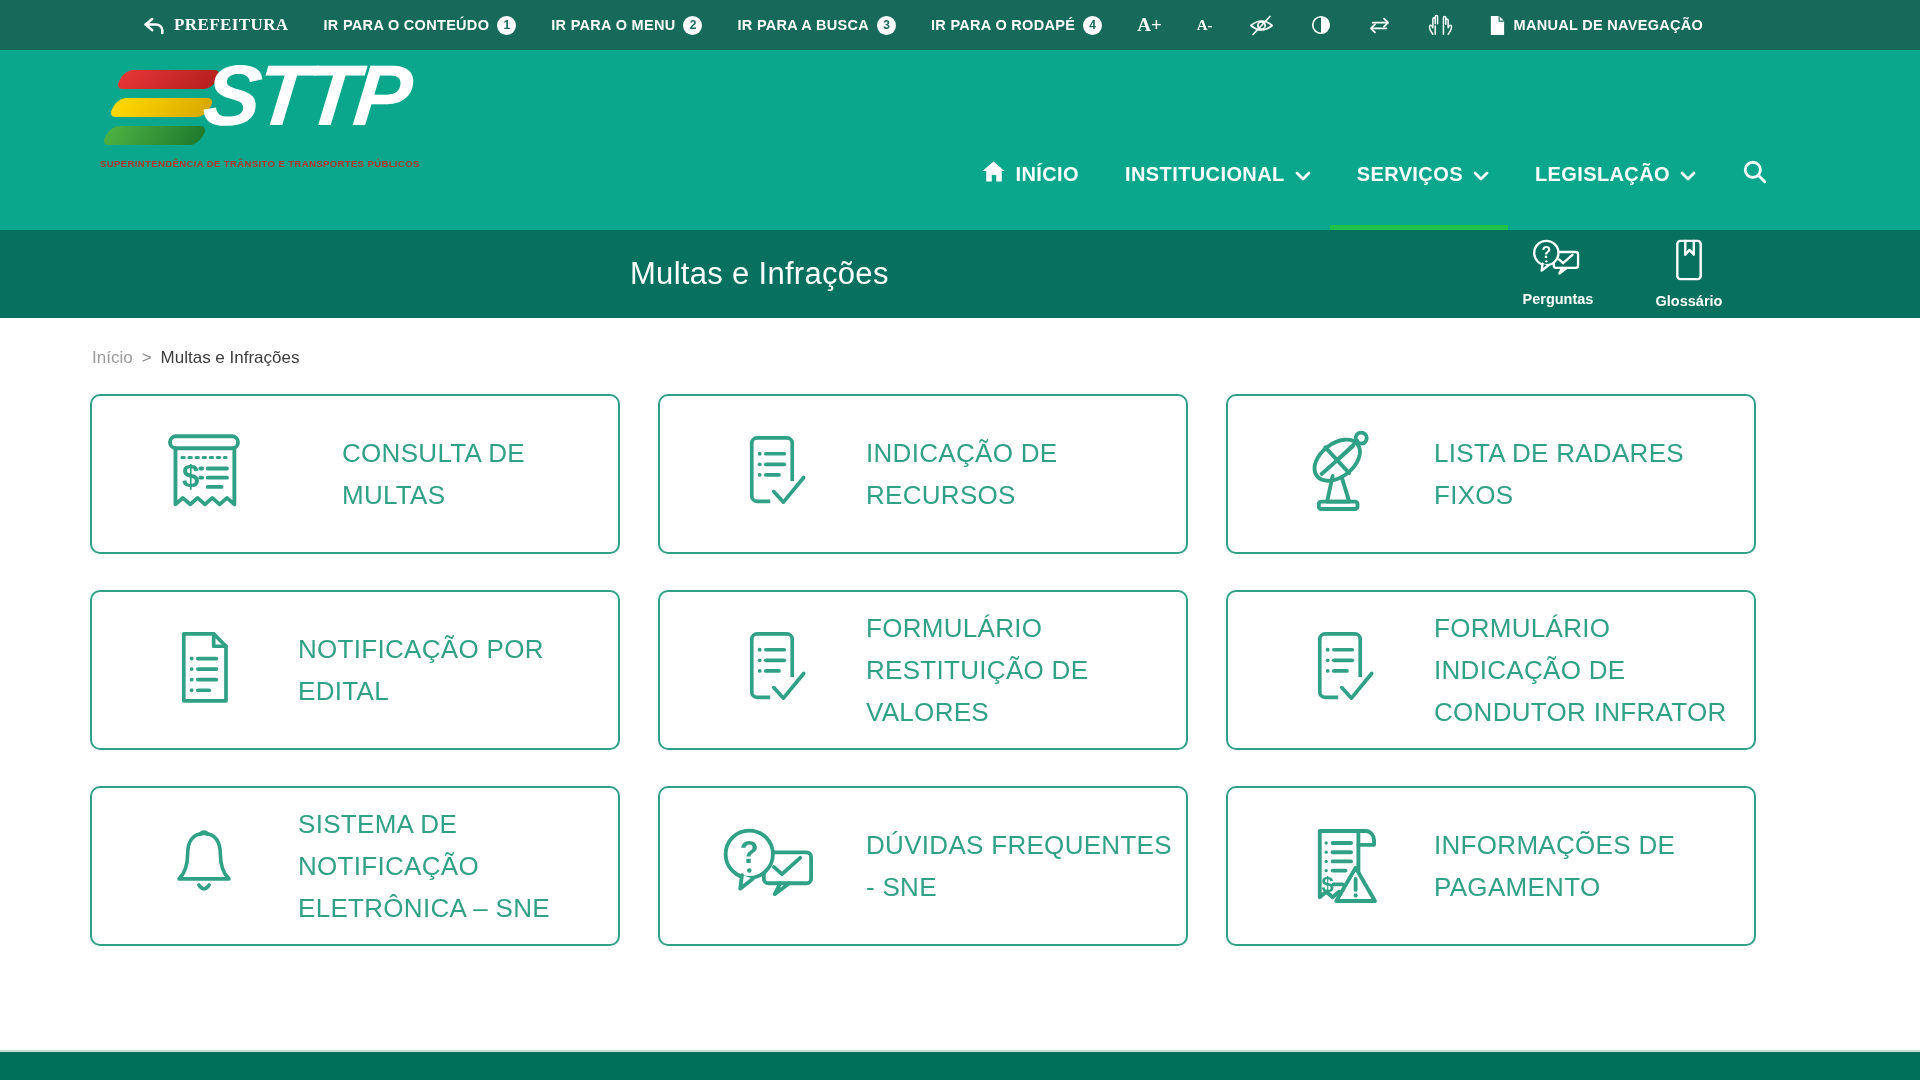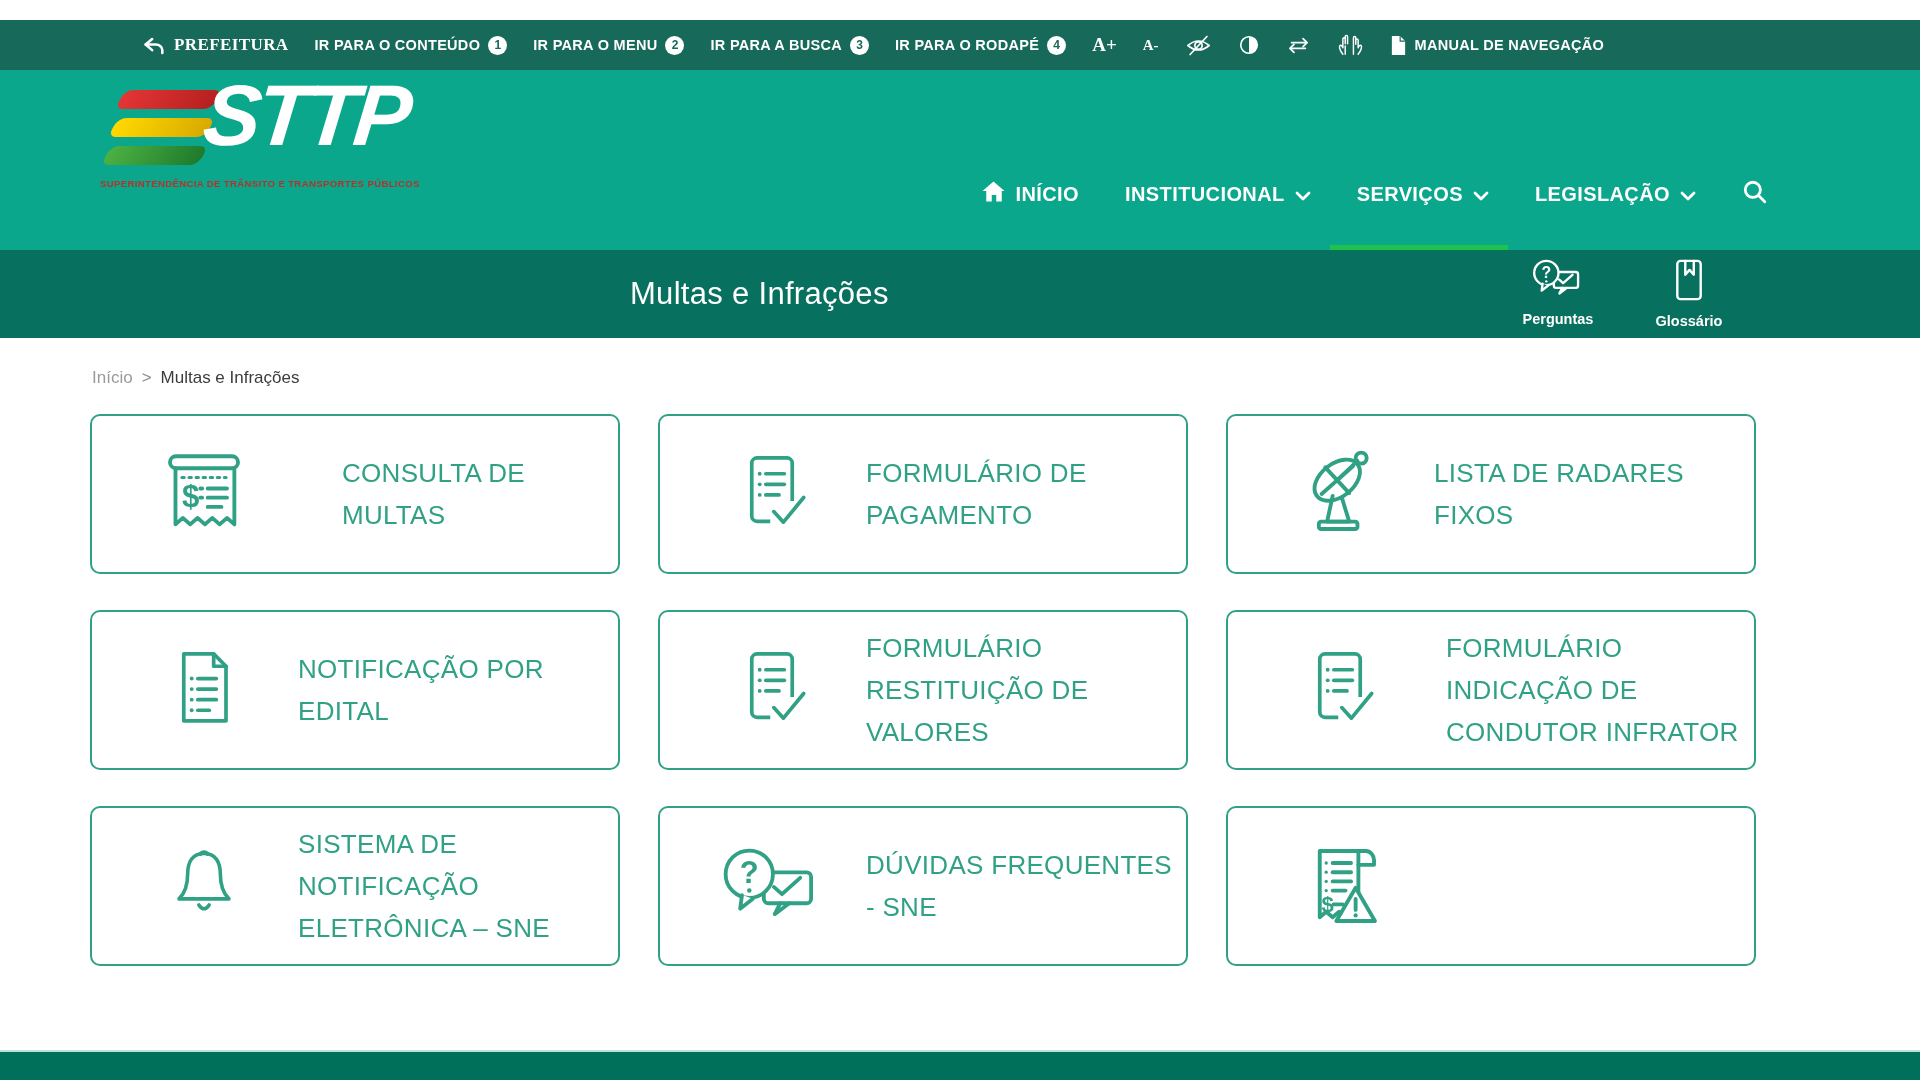--- a/index.html
+++ b/index.html
@@ -1,21 +1,21 @@
 <!DOCTYPE html>
 <html><head>
 <meta charset="utf-8">
 <style>
   * { margin:0; padding:0; box-sizing:border-box; }
   html,body { width:1920px; height:1080px; overflow:hidden; background:#fff;
               font-family:"Liberation Sans", sans-serif; }
 
   
   .topbar { height:50px; background:#17695a; display:flex; align-items:center;
-            padding-left:142px; gap:26px; color:#fff;margin-top:20px; }
+            padding-left:142px; gap:35px; color:#fff; }
   .topbar-item { display:flex; align-items:center; gap:8px; cursor:pointer; white-space:nowrap; }
   .prefeitura { font-family:"Liberation Serif", serif; font-weight:bold; font-size:17px; letter-spacing:.4px; }
   .skiplink { font-weight:bold; font-size:14.5px; letter-spacing:.3px; }
   .badge { width:19px; height:19px; border-radius:50%; background:#fff; color:#17695a;
            font-size:12px; font-weight:bold; display:flex; align-items:center; justify-content:center; }
   .fontbtn { font-family:"Liberation Serif", serif; font-weight:bold; }
   .a-plus { font-size:19px; } .a-minus { font-size:15px; }
   .tb-icon { display:flex; align-items:center; }
   .manual { font-weight:bold; font-size:14.5px; letter-spacing:.3px; }
 
@@ -58,21 +58,21 @@
   .card { background:#fff; border:2px solid #31a185; border-radius:10px; display:flex;
           align-items:center; cursor:pointer; }
   .card-icon { width:120px; margin-left:52px; margin-right:34px; display:flex;
                align-items:center; justify-content:center; flex:none; }
   .card-label { color:#31a185; font-size:26px; line-height:42px; letter-spacing:.3px; }
   .card:nth-child(1) .card-label { max-width:360px;margin-left:44px; }
   .card:nth-child(2) .card-label { max-width:235px; }
   .card:nth-child(3) .card-label { max-width:390px; }
   .card:nth-child(4) .card-label { max-width:390px; }
   .card:nth-child(5) .card-label { max-width:225px; }
-  .card:nth-child(6) .card-label { max-width:330px;margin-left:12px; }
+  .card:nth-child(6) .card-label { max-width:330px; }
   .card:nth-child(7) .card-label { max-width:345px; }
   .card:nth-child(8) .card-label { max-width:320px; }
   .card:nth-child(9) .card-label { max-width:255px; }
 
   .footer { position:absolute; left:0; bottom:0; width:1920px; height:30px;
             background:#00705a; border-top:2px solid #bfe0d4; }
 
   svg.card-svg { stroke:#31a185; fill:none; stroke-width:4.2; stroke-linecap:round; stroke-linejoin:round; }
   svg.white-line { stroke:#fff; fill:none; stroke-linecap:round; stroke-linejoin:round; }
 </style>
@@ -268,21 +268,21 @@
           <circle cx="36" cy="27" r="2.2" fill="#31a185" stroke="none"></circle>
             <line x1="43" y1="27" x2="64" y2="27"></line>
           <circle cx="36" cy="39" r="2.2" fill="#31a185" stroke="none"></circle>
             <line x1="43" y1="39" x2="64" y2="39"></line>
           <circle cx="36" cy="51" r="2.2" fill="#31a185" stroke="none"></circle>
             <line x1="43" y1="51" x2="58" y2="51"></line>
           <rect x="48" y="58" width="42" height="34" fill="#fff" stroke="none"></rect>
           <polyline points="52,70 63,82 86,54"></polyline>
         </svg>
       </span>
-      <span class="card-label">FORMULÁRIO DE PAGAMENTO</span>
+      <span class="card-label">INDICAÇÃO DE RECURSOS</span>
     </div>
 
     <div class="card">
       <span class="card-icon">
         <svg class="card-svg" width="92" height="92" viewBox="0 0 100 100">
           <ellipse cx="47" cy="35" rx="28" ry="18" transform="rotate(-38 47 35)"></ellipse>
           <line x1="30" y1="50" x2="64" y2="20"></line>
           <line x1="34" y1="21" x2="60" y2="49"></line>
           <line x1="47" y1="35" x2="69" y2="14"></line>
           <circle cx="73" cy="11" r="6"></circle>
@@ -384,18 +384,19 @@
             <line x1="42" y1="45" x2="62" y2="45"></line>
           <circle cx="35" cy="55" r="1.8" fill="#31a185" stroke="none"></circle>
             <line x1="42" y1="55" x2="56" y2="55"></line>
           <text x="30" y="78" font-size="24" font-weight="bold" fill="#31a185" stroke="none" font-family="Liberation Sans, sans-serif">$</text>
           <line x1="43" y1="70" x2="53" y2="70"></line>
           <path d="M67 52 L88 88 H46 Z" fill="#fff"></path>
           <line x1="67" y1="64" x2="67" y2="76"></line>
           <circle cx="67" cy="82" r="2.3" fill="#31a185" stroke="none"></circle>
         </svg>
       </span>
+      <span class="card-label">INFORMAÇÕES DE PAGAMENTO</span>
     </div>
 
   </div>
 </div>
 
 <div class="footer"></div>
 
 </body></html>

